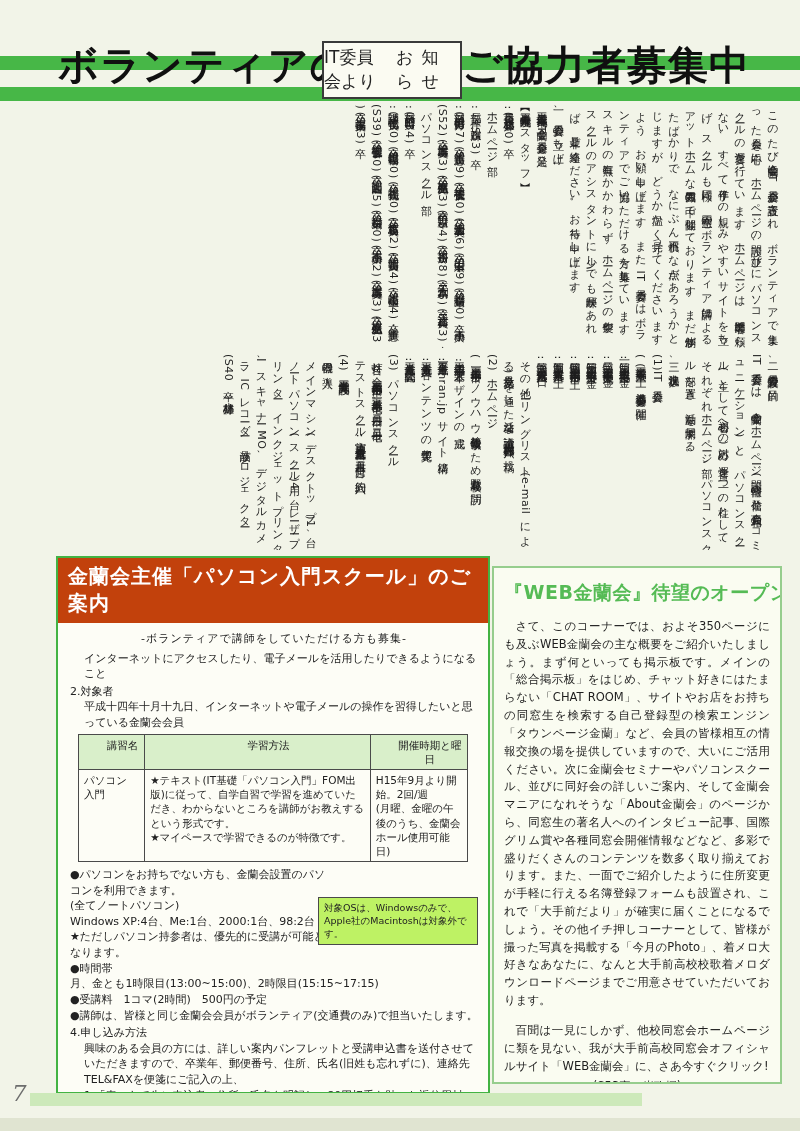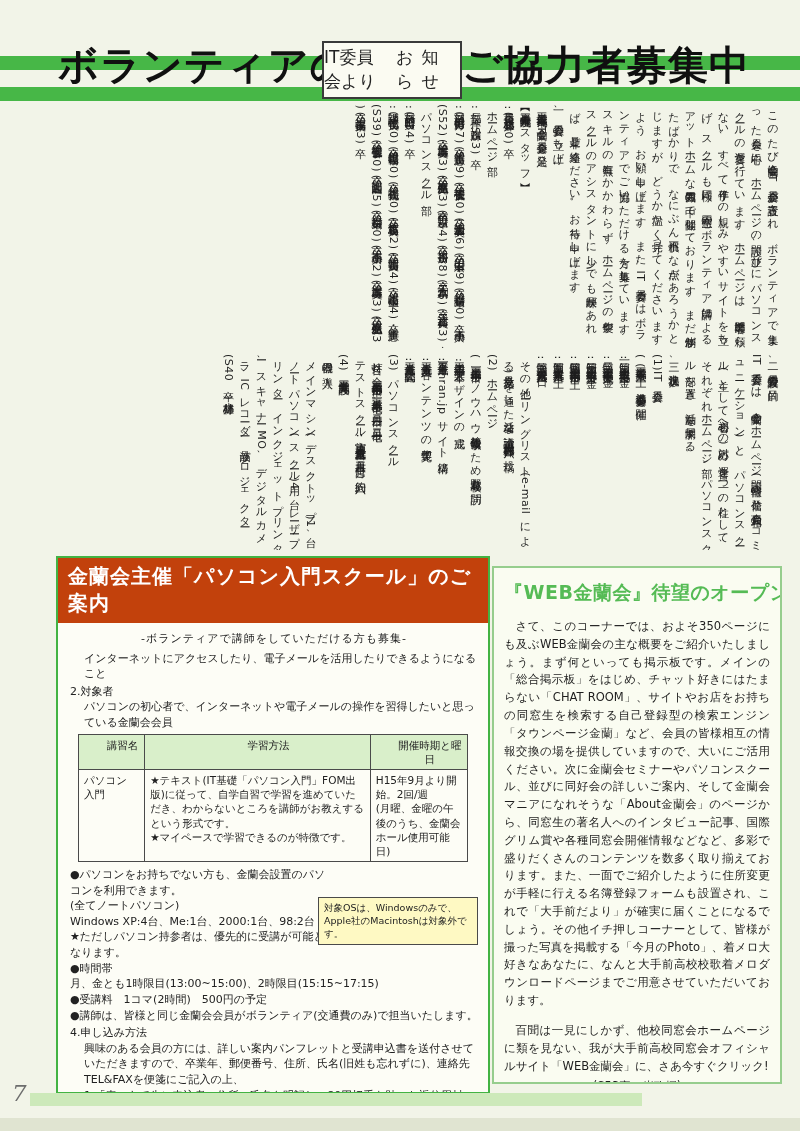--- a/index.html
+++ b/index.html
@@ -25,21 +25,21 @@
               border:2px solid #43b343;overflow:hidden;}
   #school-title{background:#c2410c;color:#ffffff;font-size:20px;font-weight:bold;padding:5px 10px 6px;letter-spacing:1px;}
   #school-body{padding:6px 10px 4px 12px;font-size:11px;line-height:1.42;color:#222;}
   #school-subtitle{text-align:center;font-size:11px;margin:2px 0 4px;letter-spacing:1px;}
   .sec-h{margin-top:2px;}
   .sec-b{margin-left:14px;}
   table.course{border-collapse:collapse;margin:3px 0 5px 8px;width:390px;font-size:10.5px;}
   table.course th,table.course td{border:1.5px solid #4a4a4a;padding:3px 5px;vertical-align:top;line-height:1.35;}
   table.course th{background:#d9efca;font-weight:normal;text-align:center;padding-left:27px;}
   .bullets{position:relative;}
-  #os-note{position:absolute;right:0;top:30px;width:148px;border:1.5px solid #4a4a4a;background:#fef9c3;
+  #os-note{position:absolute;right:0;top:30px;width:148px;border:1.5px solid #4a4a4a;background:#bef264;
            font-size:9.5px;line-height:1.35;padding:4px 5px;}
   #bullet1{width:265px;}
 
   
   #web-box{position:absolute;left:492px;top:566px;width:290px;height:518px;background:#fafcf1;
            border:2px solid #96cd8d;overflow:hidden;padding:10px 10px 6px;box-sizing:border-box;}
   #web-title{font-size:19px;font-weight:bold;color:#55bb55;letter-spacing:0.5px;margin:2px 0 8px;white-space:nowrap;}
   .web-p{font-size:11.5px;line-height:1.55;color:#1e1e1e;text-align:justify;margin:12px 0 4px;text-indent:1em;}
   #web-sig{font-size:11.5px;text-align:center;margin-top:2px;color:#1e1e1e;}
 
@@ -98,21 +98,21 @@
 機器の導入
 メインマシン(デスクトップ)1台、ノートパソコン(スクール用)4台、レーザープリンター、インクジェットプリンター、スキャナー、MO、デジタルカメラ、ICレコーダー、液晶プロジェクター
 (S40卒　小林邦雄)</div>
 
   <div id="school-box">
     <div id="school-title">金蘭会主催「パソコン入門スクール」のご案内</div>
     <div id="school-body">
       <div id="school-subtitle">-ボランティアで講師をしていただける方も募集-</div>
       <div class="sec-b">インターネットにアクセスしたり、電子メールを活用したりできるようになること</div>
       <div class="sec-h">2.対象者</div>
-      <div class="sec-b">パソコンの初心者で、インターネットや電子メールの操作を習得したいと思っている金蘭会会員</div>
+      <div class="sec-b">平成十四年十月十九日、インターネットや電子メールの操作を習得したいと思っている金蘭会会員</div>
       <table class="course">
         <tbody>
             <tr>
           <th style="width:17%;">講習名</th>
           <th style="width:58%;">学習方法</th>
           <th style="width:25%;">開催時期と曜日</th>
         </tr>
         <tr>
           <td class="pre">パソコン
 入門</td>

